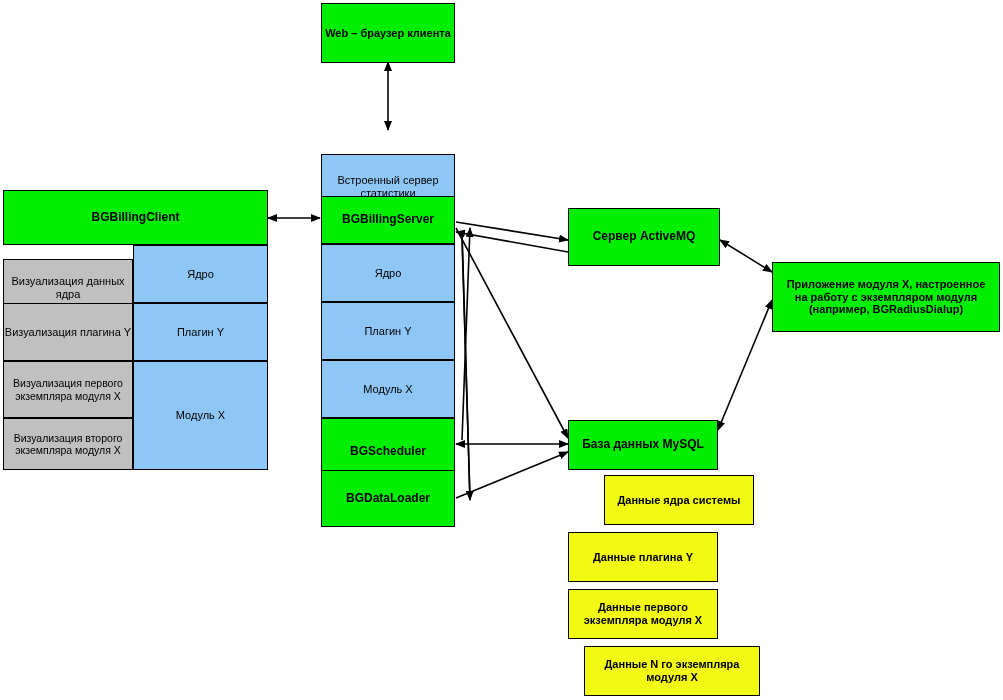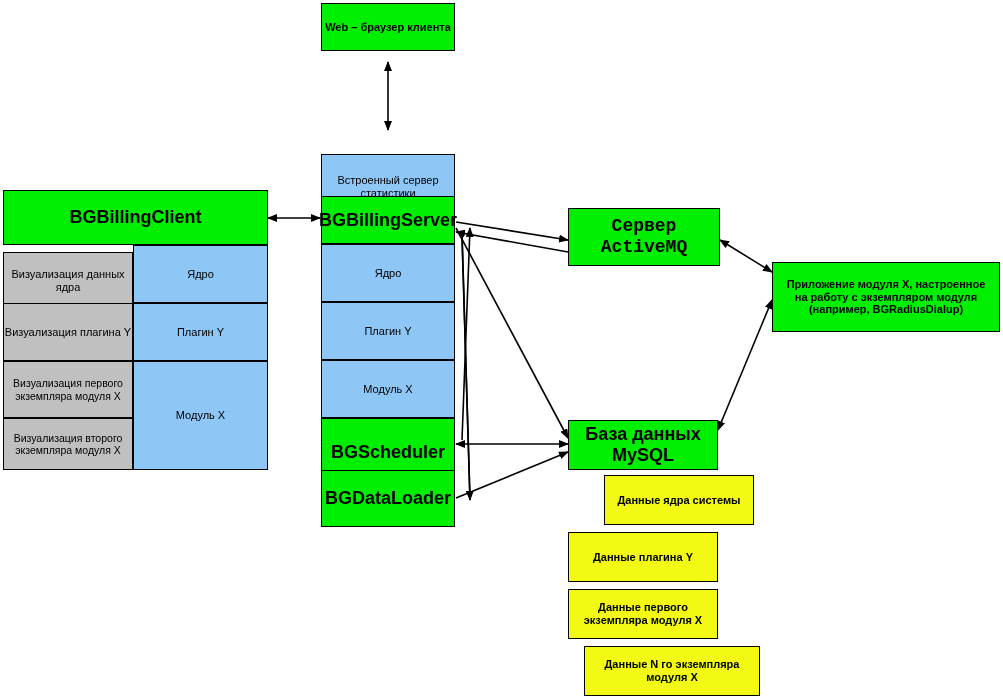--- a/index.html
+++ b/index.html
@@ -25,21 +25,21 @@
     text-align: center;
     line-height: 1.15;
     color: #000000;
   }
   .green   { background: #00ee00; }
   .blue    { background: #8ec6f5; }
   .yellow  { background: #f2f913; }
   .gray    { background: #c0c0c0; }
   .bold    { font-weight: bold; }
   .t11 { font-size: 11px; }
-  .t12 { font-size: 18px; }
+  .t12 { font-size: 12px; }
   .t105 { font-size: 10.5px; }
   svg.arrows {
     position: absolute;
     left: 0;
     top: 0;
     width: 1003px;
     height: 700px;
     pointer-events: none;
   }
 </style>
@@ -77,21 +77,21 @@
 
       <line x1="456" y1="498" x2="568" y2="452" marker-end="url(#ah)"></line>
 
       <line x1="470" y1="500" x2="462" y2="232"></line>
       <line x1="462" y1="238" x2="470" y2="500" marker-end="url(#ah)"></line>
 
       <line x1="462" y1="440" x2="470" y2="228" marker-end="url(#ah)"></line>
     </g>
   </svg>
 
-  <div class="box green bold t11" style="left:321px; top:3px; width:134px; height:48px;">
+  <div class="box green bold t11" style="left:321px; top:3px; width:134px; height:60px;">
     <span>Web – браузер клиента</span>
   </div>
 
   <div class="box blue t11" style="left:321px; top:130px; width:134px; height:66px;margin-top:24px;">
     <span>Встроенный сервер статистики</span>
   </div>
   <div class="box green bold t12" style="left:321px; top:196px; width:134px; height:48px;">
     <span>BGBillingServer</span>
   </div>
   <div class="box blue t11" style="left:321px; top:244px; width:134px; height:58px;">
@@ -106,21 +106,21 @@
   <div class="box green bold t12" style="left:321px; top:418px; width:134px; height:68px;">
     <span>BGScheduler</span>
   </div>
   <div class="box green bold t12" style="left:321px; top:470px; width:134px; height:57px;">
     <span>BGDataLoader</span>
   </div>
 
   <div class="box green bold t12" style="left:3px; top:190px; width:265px; height:55px;">
     <span>BGBillingClient</span>
   </div>
-  <div class="box gray t11" style="left:3px; top:252px; width:130px; height:58px;align-items:center;">
+  <div class="box gray t11" style="left:3px; top:259px; width:130px; height:58px;align-items:center;">
     <span>Визуализация данных ядра</span>
   </div>
   <div class="box blue t11" style="left:133px; top:245px; width:135px; height:58px;">
     <span>Ядро</span>
   </div>
   <div class="box gray t11" style="left:3px; top:303px; width:130px; height:58px;">
     <span>Визуализация плагина Y</span>
   </div>
   <div class="box blue t11" style="left:133px; top:303px; width:135px; height:58px;">
     <span>Плагин Y</span>
@@ -128,21 +128,21 @@
   <div class="box gray t105" style="left:3px; top:361px; width:130px; height:57px;">
     <span>Визуализация первого экземпляра модуля X</span>
   </div>
   <div class="box gray t105" style="left:3px; top:418px; width:130px; height:52px;">
     <span>Визуализация второго экземпляра модуля X</span>
   </div>
   <div class="box blue t11" style="left:133px; top:361px; width:135px; height:109px;">
     <span>Модуль X</span>
   </div>
 
-  <div class="box green bold t12" style="left:568px; top:208px; width:152px; height:58px;font-family:Liberation Mono, monospace;">
+  <div class="box green bold t12" style="left:568px; top:208px; width:152px; height:58px;">
     <span>Сервер ActiveMQ</span>
   </div>
 
   <div class="box green bold t11" style="left:772px; top:262px; width:228px; height:70px; padding:4px 6px;">
     <span>Приложение модуля X, настроенное на работу с экземпляром модуля (например, BGRadiusDialup)</span>
   </div>
 
   <div class="box green bold t12" style="left:568px; top:420px; width:150px; height:50px;">
     <span>База данных MySQL</span>
   </div>

